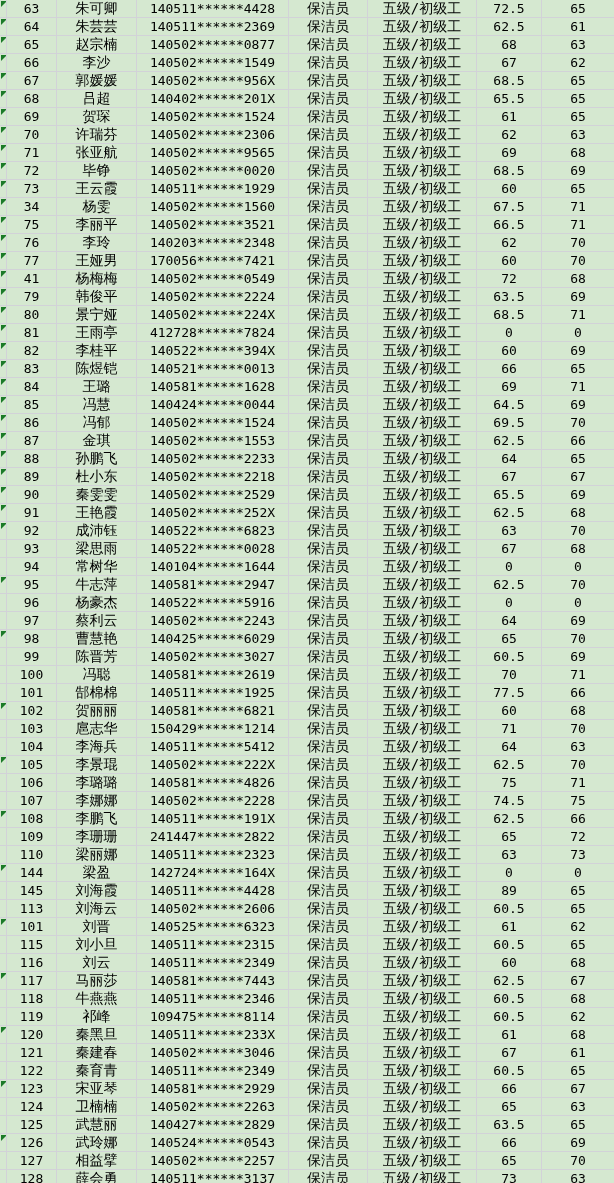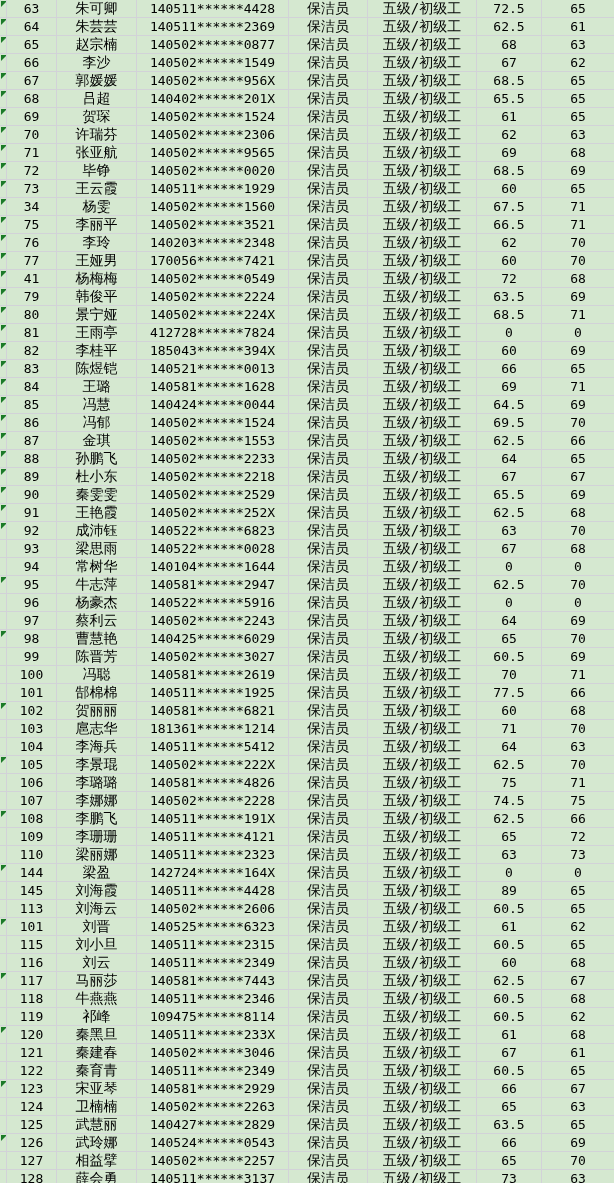--- a/index.html
+++ b/index.html
@@ -283,21 +283,21 @@
     <div class="cell c-s1">0</div>
     <div class="cell c-s2">0</div>
   </div>
 
   <div class="row flagged">
     <div class="cell c-flag">
         <span class="tri"></span>
       </div>
     <div class="cell c-num">82</div>
     <div class="cell c-name">李桂平</div>
-    <div class="cell c-id">185043******394X</div>
+    <div class="cell c-id">140522******394X</div>
     <div class="cell c-job">保洁员</div>
     <div class="cell c-level">五级/初级工</div>
     <div class="cell c-s1">60</div>
     <div class="cell c-s2">69</div>
   </div>
 
   <div class="row flagged">
     <div class="cell c-flag">
         <span class="tri"></span>
       </div>
@@ -540,21 +540,21 @@
     <div class="cell c-job">保洁员</div>
     <div class="cell c-level">五级/初级工</div>
     <div class="cell c-s1">60</div>
     <div class="cell c-s2">68</div>
   </div>
 
   <div class="row">
     <div class="cell c-flag"></div>
     <div class="cell c-num">103</div>
     <div class="cell c-name">扈志华</div>
-    <div class="cell c-id">181361******1214</div>
+    <div class="cell c-id">150429******1214</div>
     <div class="cell c-job">保洁员</div>
     <div class="cell c-level">五级/初级工</div>
     <div class="cell c-s1">71</div>
     <div class="cell c-s2">70</div>
   </div>
 
   <div class="row">
     <div class="cell c-flag"></div>
     <div class="cell c-num">104</div>
     <div class="cell c-name">李海兵</div>
@@ -610,21 +610,21 @@
     <div class="cell c-job">保洁员</div>
     <div class="cell c-level">五级/初级工</div>
     <div class="cell c-s1">62.5</div>
     <div class="cell c-s2">66</div>
   </div>
 
   <div class="row">
     <div class="cell c-flag"></div>
     <div class="cell c-num">109</div>
     <div class="cell c-name">李珊珊</div>
-    <div class="cell c-id">140511******4121</div>
+    <div class="cell c-id">241447******2822</div>
     <div class="cell c-job">保洁员</div>
     <div class="cell c-level">五级/初级工</div>
     <div class="cell c-s1">65</div>
     <div class="cell c-s2">72</div>
   </div>
 
   <div class="row">
     <div class="cell c-flag"></div>
     <div class="cell c-num">110</div>
     <div class="cell c-name">梁丽娜</div>

